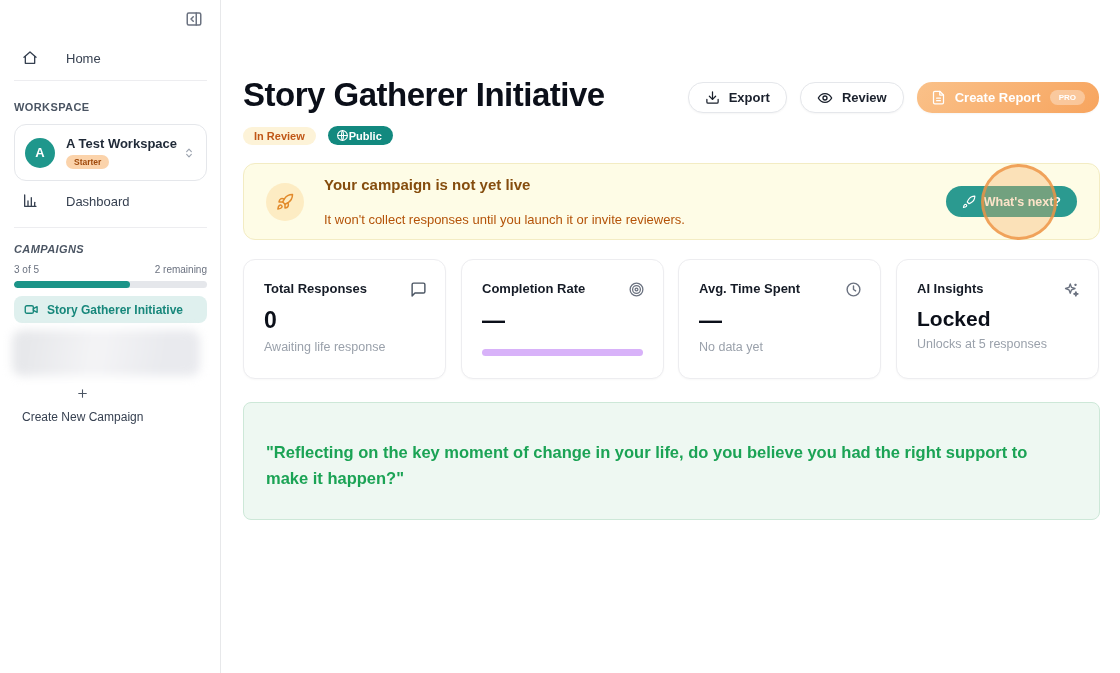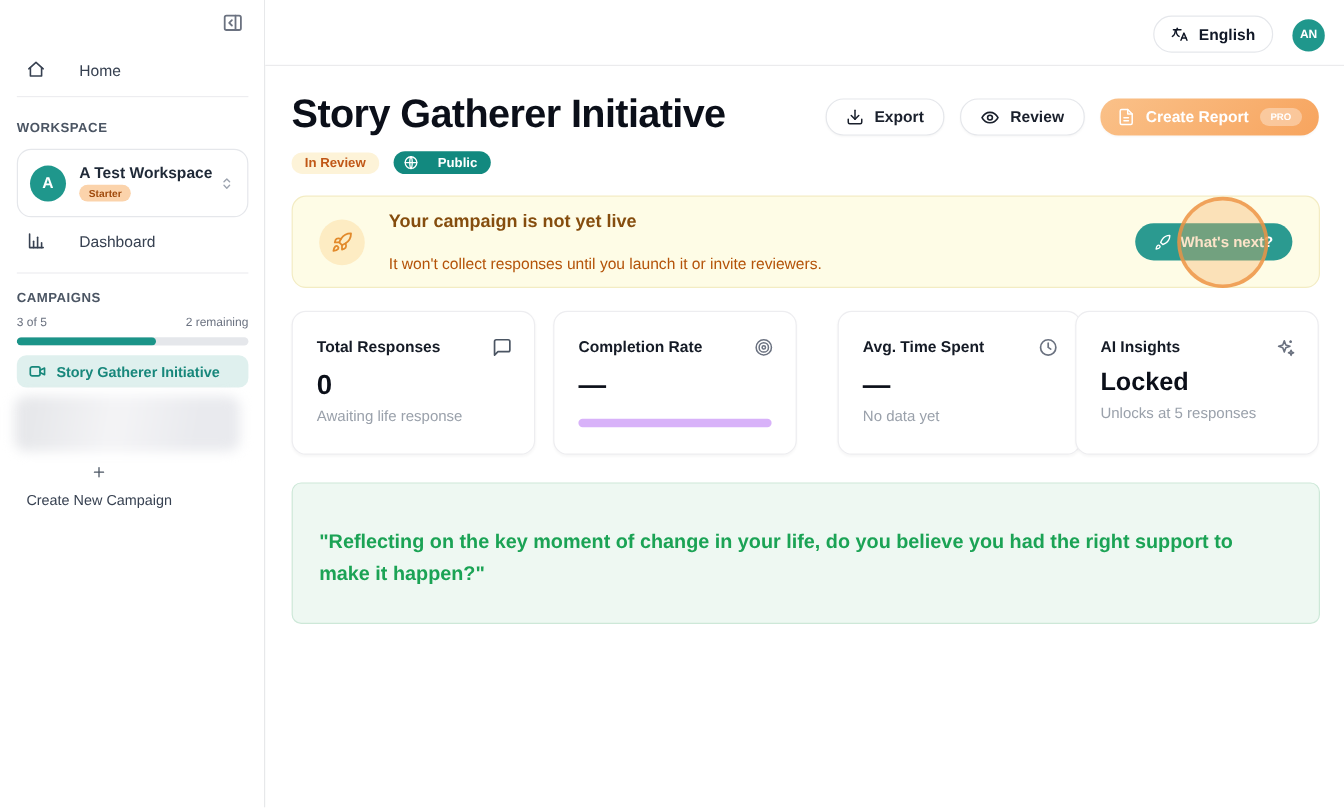--- a/index.html
+++ b/index.html
@@ -14,21 +14,21 @@
   .collapse-btn { position:absolute; top:9px; right:15px; width:20px; height:20px;
     background:none; border:none; color:#6b7280; cursor:pointer; padding:0; }
   .nav-item { position:absolute; left:22px; display:flex; align-items:center; gap:28px;
     color:#374151; font-size:13px; cursor:pointer; }
   .nav-home { top:50px; }
   .nav-dash { top:193px; }
   .divider { position:absolute; left:14px; width:193px; border:none; border-top:1px solid #ededf0; }
   .d1 { top:80px; } .d2 { top:227px; }
   .section-label { position:absolute; left:14px; font-size:11px; font-weight:700;
     letter-spacing:.4px; color:#4b5563; }
-  .sl-workspace { top:101px; } .sl-campaigns { top:243px; }
+  .sl-workspace { top:101px; } .sl-campaigns { top:243px;font-style:italic; }
   .ws-card { position:absolute; left:14px; top:124px; width:193px; height:57px;
     border:1px solid #e5e7eb; border-radius:12px; background:#fff; display:flex;
     align-items:center; padding:0 10px; cursor:pointer; }
   .ws-avatar { width:30px; height:30px; border-radius:50%; background:#1f978c; color:#fff;
     font-size:13px; font-weight:700; display:flex; align-items:center; justify-content:center; flex:0 0 auto; }
   .ws-info { margin-left:11px; flex:1; min-width:0; }
   .ws-name { font-size:13px; font-weight:600; color:#1f2937; white-space:nowrap; }
   .ws-plan { display:inline-block; margin-top:3px; background:#fbd3ab; color:#a04a0c;
     font-size:8.5px; font-weight:700; padding:2px 8px; border-radius:8px; }
   .ws-chevrons { color:#9ca3af; flex:0 0 auto; }
@@ -65,42 +65,42 @@
     font-size:13px; font-weight:700; color:#1a202c; cursor:pointer;
     box-shadow:0 1px 2px rgba(0,0,0,.04); }
   .btn-pro { background:linear-gradient(135deg,#fac189,#f7a45e); border:none; color:#fff;
     padding:0 14px; }
   .pro-chip { background:rgba(255,255,255,.35); color:#fff; font-size:8px; font-weight:700;
     padding:3px 9px; border-radius:9px; }
   .badges { position:absolute; left:243px; top:126px; display:flex; align-items:center; gap:12px; }
   .badge-review { background:#fdf3d8; color:#c05717; font-size:11px; font-weight:700;
     padding:3px 11px; border-radius:9px; }
   .badge-public { background:#12897f; color:#fff; font-size:11px; font-weight:700;
-    padding:3px 11px 3px 8px; border-radius:11px; display:flex; align-items:center; gap:16px; }
+    padding:3px 11px 3px 8px; border-radius:11px; display:flex; align-items:center; gap:0; }
 
   
   .banner { position:absolute; left:243px; top:163px; width:857px; height:77px;
     background:#fefce6; border:1px solid #f3ecc3; border-radius:12px; display:flex;
     align-items:center; padding:0 22px; }
   .banner-icon { width:38px; height:38px; border-radius:50%; background:#fdecc3; color:#e28a2b;
     display:flex; align-items:center; justify-content:center; flex:0 0 auto; }
   .banner-text { margin-left:20px; }
   .banner-title { font-size:15px; font-weight:700; color:#854d0e; }
   .banner-sub { font-size:13px; color:#b45309; margin-top:19px; }
   .whats-next { margin-left:auto; height:31px; display:flex; align-items:center; gap:8px;
     padding:0 16px; background:#2b9a90; border:none; border-radius:16px; color:#fff;
     font-family:inherit; font-size:12.5px; font-weight:700; cursor:pointer; }
   .pulse-ring { position:absolute; left:737px; top:0; width:76px; height:76px; border-radius:50%;
     border:3px solid rgba(237,146,67,.8); background:rgba(246,174,96,.35); pointer-events:none; }
 
   
   .card { position:absolute; top:259px; width:203px; height:120px; background:#fff;
     border:1px solid #ededf0; border-radius:12px; padding:21px 20px 0;
     box-shadow:0 1px 2px rgba(0,0,0,.03); }
-  .c1{left:243px;} .c2{left:461px;} .c3{left:678px;margin-left:20px;} .c4{left:896px;}
+  .c1{left:243px;} .c2{left:461px;} .c3{left:678px;} .c4{left:896px;}
   .card-label { font-size:13px; font-weight:700; color:#151b26; }
   .card-icon { position:absolute; top:21px; right:18px; color:#4b5563; }
   .card-icon.gray { color:#6b7280; }
   .card-value { margin-top:11px; font-size:23px; font-weight:700; color:#0b0f19; }
   .card-value.sm { font-size:21px; }
   .card-sub { margin-top:6px; font-size:12.5px; color:#9aa1ab; }
   .pbar { margin-top:15px; height:7px; border-radius:4px; background:#d8b2f9; }
 
   
   .provocation { position:absolute; left:243px; top:402px; width:857px; height:118px;
@@ -193,36 +193,20 @@
       <span>
         <svg width="13" height="13" viewBox="0 0 24 24" fill="none" stroke="#4b5563" stroke-width="2" stroke-linecap="round">
             <line x1="12" y1="5" x2="12" y2="19"></line>
             <line x1="5" y1="12" x2="19" y2="12"></line>
           </svg>
       </span>
       <span>Create New Campaign</span>
     </div>
   </aside>
 
-  <header class="topbar">
-    <button class="lang-btn">
-      <span>
-        <svg width="15" height="15" viewBox="0 0 24 24" fill="none" stroke="#111827" stroke-width="2" stroke-linecap="round" stroke-linejoin="round">
-            <path d="M3 6h10"></path>
-            <path d="M8 4v2"></path>
-            <path d="M5.5 6c0 4-2 8-4 9"></path>
-            <path d="M10.5 6c0 4 2 8 4 9" transform="translate(-4 0)"></path>
-            <path d="M13 20l4-9.5 4 9.5"></path>
-            <path d="M14.3 17h5.4"></path>
-          </svg>
-      </span>
-      <span>English</span>
-    </button>
-    <div class="avatar">AN</div>
-  </header>
 
   <h1 class="page-title">Story Gatherer Initiative</h1>
 
   <div class="actions">
     <button class="btn">
       <span>
         <svg width="15" height="15" viewBox="0 0 24 24" fill="none" stroke="#1a202c" stroke-width="2" stroke-linecap="round" stroke-linejoin="round">
             <path d="M21 15v4a2 2 0 0 1-2 2H5a2 2 0 0 1-2-2v-4"></path>
             <polyline points="7 10 12 15 17 10"></polyline>
             <line x1="12" y1="3" x2="12" y2="15"></line>

